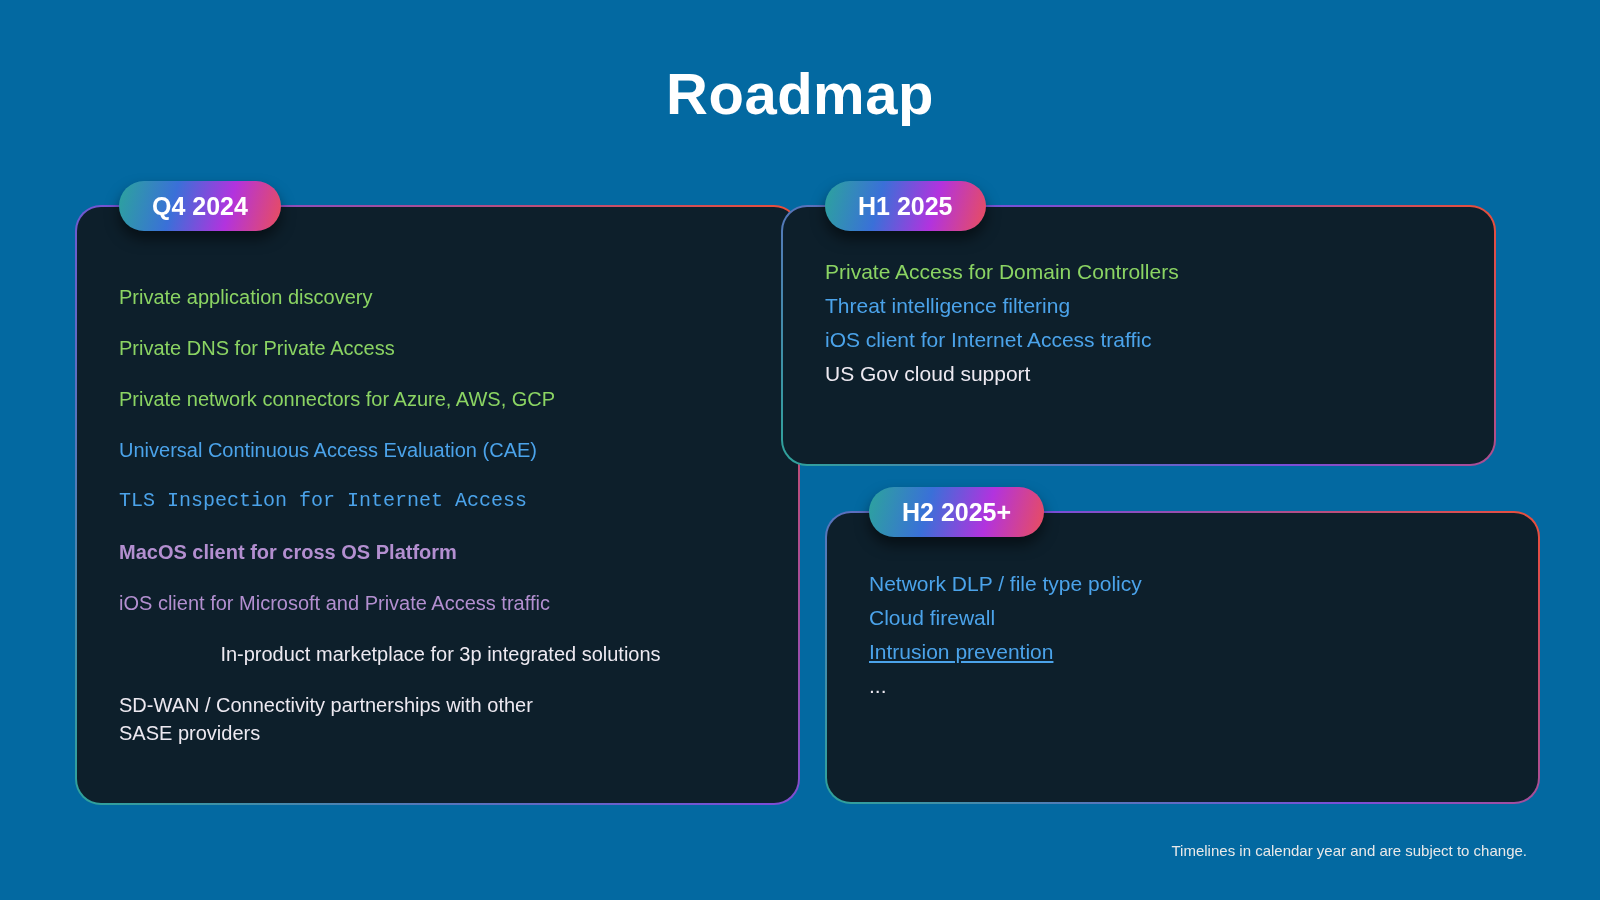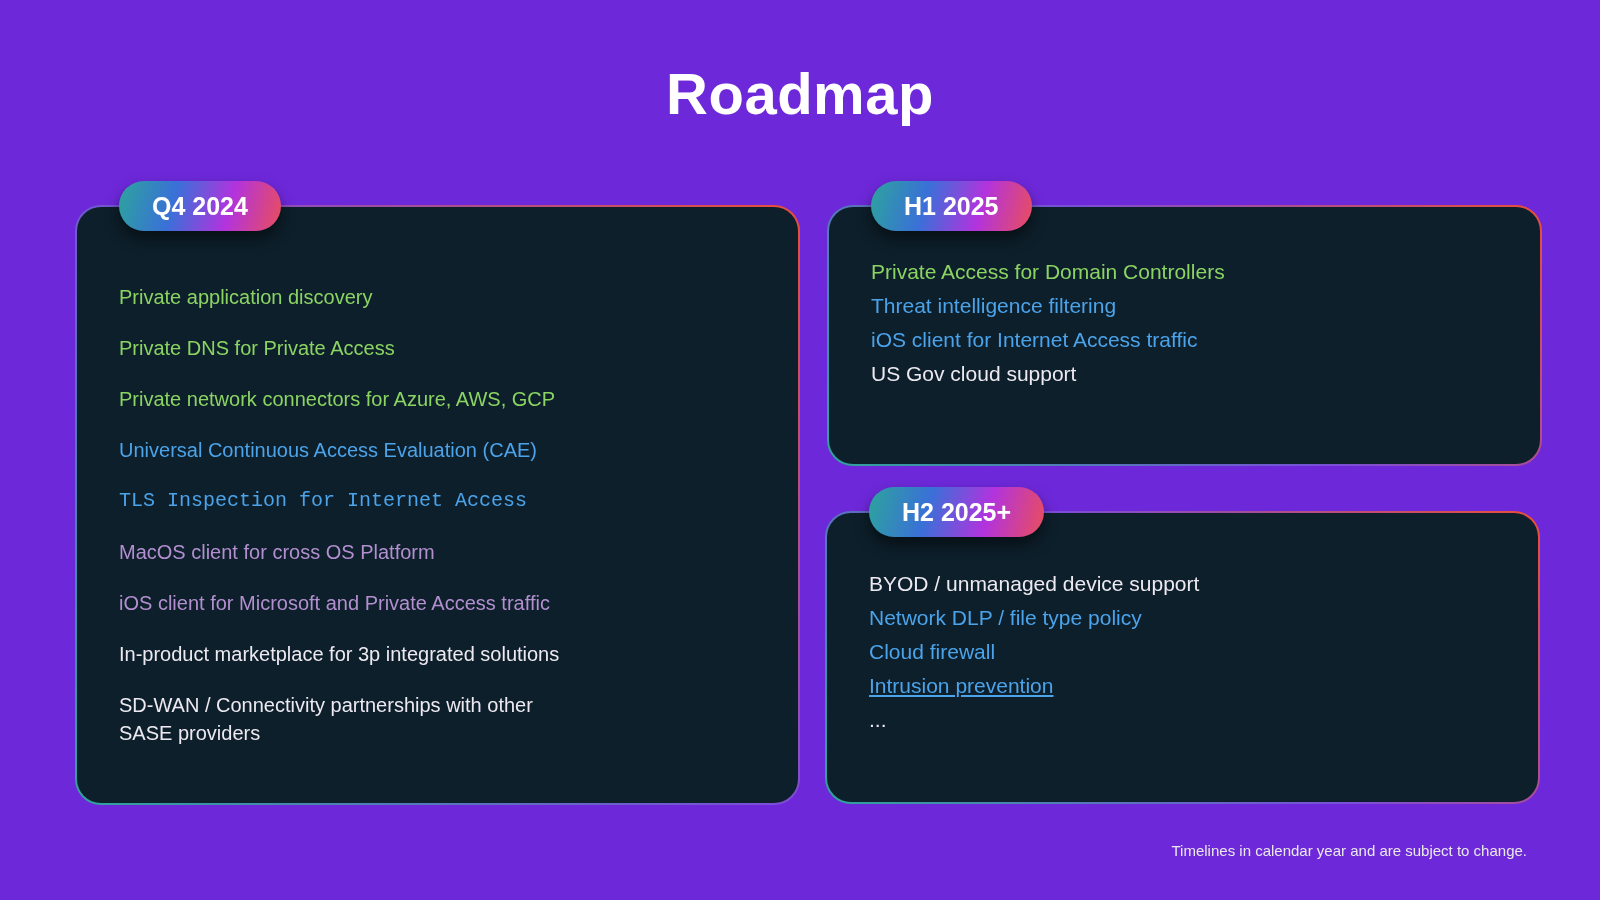--- a/index.html
+++ b/index.html
@@ -4,21 +4,21 @@
 <style>
   html,body{margin:0;padding:0;}
   body{
     background:#0D1F2B;
     font-family:"Liberation Sans","DejaVu Sans",sans-serif;
     -webkit-font-smoothing:antialiased;
   }
   .slide{
     position:relative;
     width:1600px;height:900px;
-    background:#6d28d9;
+    background:#0369a1;
     overflow:hidden;
   }
   .title{
     position:absolute;
     top:60px;left:0;width:100%;
     margin:0;
     text-align:center;
     font-size:58px;
     font-weight:700;
     color:#FFFFFF;
@@ -27,21 +27,21 @@
   .panel{
     position:absolute;
     border:2.5px solid transparent;
     border-radius:26px;
     background:
       linear-gradient(#0D1F2B,#0D1F2B) padding-box,
       linear-gradient(45deg,#2EA39A 0%,#7A4ED8 52%,#EB4E38 100%) border-box;
     box-sizing:border-box;
   }
   .panel-q4{left:75px;top:205px;width:725px;height:600px;}
-  .panel-h1{left:827px;top:205px;width:715px;height:261px;}
+  .panel-h1{left:781px;top:205px;width:715px;height:261px;}
   .panel-h2{left:825px;top:511px;width:715px;height:293px;}
   .badge{
     position:absolute;
     top:-26px;left:42px;
     height:50px;
     padding:0 33px;
     display:inline-flex;
     align-items:center;
     justify-content:center;
     border-radius:25px;
@@ -89,23 +89,23 @@
   <section class="panel panel-q4">
     <div class="badge">
       <span>Q4 2024</span>
     </div>
     <ul class="items">
       <li style="color: rgb(139, 212, 99);">Private application discovery</li>
       <li style="color: rgb(139, 212, 99);">Private DNS for Private Access</li>
       <li style="color: rgb(139, 212, 99);">Private network connectors for Azure, AWS, GCP</li>
       <li style="color: rgb(75, 163, 234);">Universal Continuous Access Evaluation (CAE)</li>
       <li style="color: rgb(75, 163, 234); font-family: Liberation Mono, monospace;">TLS Inspection for Internet Access</li>
-      <li style="color: rgb(179, 143, 208);">MacOS client for cross OS Platform</li>
+      <li style="color: rgb(179, 143, 208); font-weight: bold;">MacOS client for cross OS Platform</li>
       <li style="color: rgb(179, 143, 208);">iOS client for Microsoft and Private Access traffic</li>
-      <li style="color: rgb(237, 233, 241);">In-product marketplace for 3p integrated solutions</li>
+      <li style="color: rgb(237, 233, 241); text-align: center;">In-product marketplace for 3p integrated solutions</li>
       <li style="color: rgb(237, 233, 241);">SD-WAN / Connectivity partnerships with other
 SASE providers</li>
     </ul>
   </section>
 
   <section class="panel panel-h1">
     <div class="badge">
       <span>H1 2025</span>
     </div>
     <ul class="items">
@@ -114,21 +114,20 @@
       <li style="color: rgb(75, 163, 234);">iOS client for Internet Access traffic</li>
       <li style="color: rgb(237, 233, 241);">US Gov cloud support</li>
     </ul>
   </section>
 
   <section class="panel panel-h2">
     <div class="badge">
       <span>H2 2025+</span>
     </div>
     <ul class="items">
-      <li style="color: rgb(237, 233, 241);">BYOD / unmanaged device support</li>
       <li style="color: rgb(75, 163, 234);">Network DLP / file type policy</li>
       <li style="color: rgb(75, 163, 234);">Cloud firewall</li>
       <li style="color: rgb(75, 163, 234); text-decoration: underline;">Intrusion prevention</li>
       <li style="color: rgb(237, 233, 241);">...</li>
     </ul>
   </section>
 
   <div class="footnote">Timelines in calendar year and are subject to change.</div>
 
 </div>

